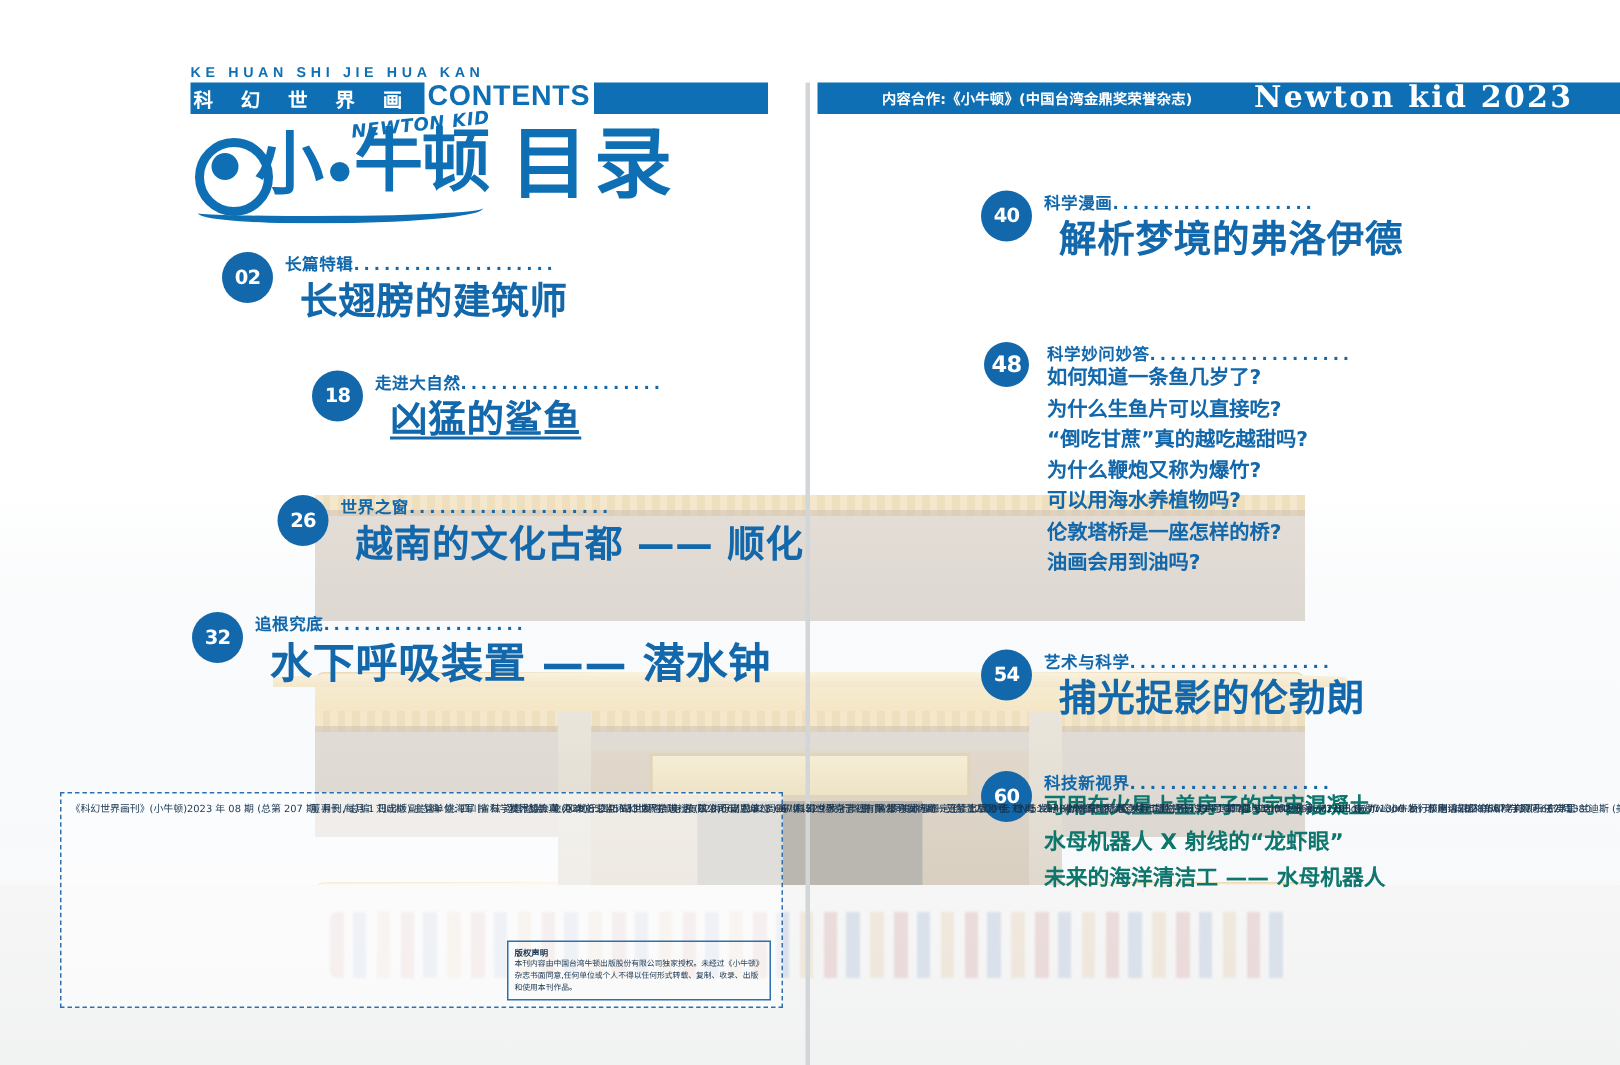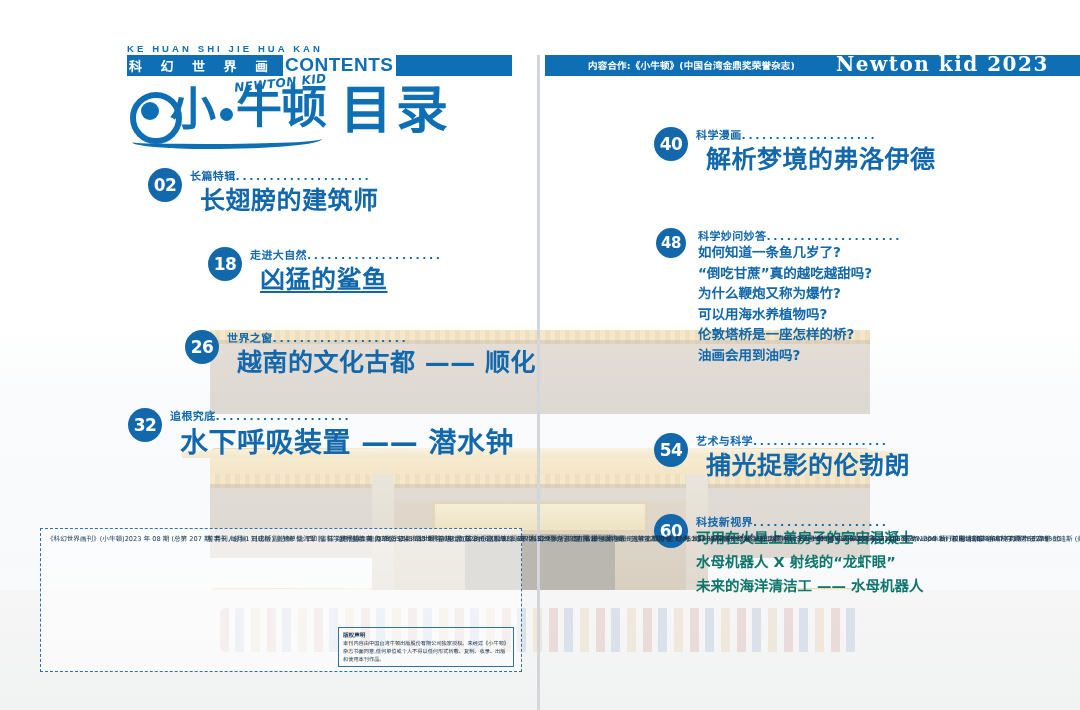--- a/index.html
+++ b/index.html
@@ -71,21 +71,21 @@
      font-style:italic;font-family:"DejaVu Sans",sans-serif;letter-spacing:.5px;
      transform:rotate(-6deg);}
   .logo-swoosh{position:absolute;left:4px;top:52px;width:190px;height:12px;
      border-bottom:5px solid #0f6fb4;border-radius:0 0 60% 40%;}
   .logo-mulu{position:absolute;left:212px;top:2px;color:#0f6fb4;font-size:52px;font-weight:bold;
      font-family:"DejaVu Sans",sans-serif;letter-spacing:4px;line-height:1.1;}
 
   
   .entry{position:absolute;}
   .badge{position:absolute;left:0;top:0;width:34px;height:34px;border-radius:50%;background:#1268ab;
-     color:#fff;font-size:17px;font-weight:bold;font-family:"DejaVu Sans",sans-serif;
+     color:#fff;font-size:13px;font-weight:bold;font-family:"DejaVu Sans",sans-serif;
      display:flex;align-items:center;justify-content:center;letter-spacing:-.5px;}
   .badge.sm{width:30px;height:30px;font-size:15px;}
   .kicker{position:absolute;left:42px;top:-1px;color:#1268ab;font-size:11px;font-weight:bold;
      font-family:"DejaVu Sans",sans-serif;white-space:nowrap;letter-spacing:.4px;}
   .kicker .dots{letter-spacing:2.6px;font-weight:bold;}
   .title{position:absolute;left:52px;top:12px;color:#1268ab;font-size:25px;font-weight:bold;
      font-family:"DejaVu Sans",sans-serif;white-space:nowrap;letter-spacing:.5px;}
   .title.u{text-decoration:underline;text-underline-offset:3px;text-decoration-thickness:2px;}
   .qlist{position:absolute;left:42px;top:14px;color:#1268ab;font-size:13.5px;font-weight:bold;
      font-family:"DejaVu Sans",sans-serif;line-height:20.5px;white-space:nowrap;}
@@ -195,20 +195,21 @@
     <div class="title">解析梦境的弗洛伊德</div>
   </div>
 
   <div class="entry" style="left:656px;top:228px;">
     <div class="badge sm">48</div>
     <div class="kicker">
       <span>科学妙问妙答</span><span class="dots">....................</span>
     </div>
     <div class="qlist">
       <div>如何知道一条鱼几岁了?</div>
+      <div>为什么生鱼片可以直接吃?</div>
       <div>“倒吃甘蔗”真的越吃越甜吗?</div>
       <div>为什么鞭炮又称为爆竹?</div>
       <div>可以用海水养植物吗?</div>
       <div>伦敦塔桥是一座怎样的桥?</div>
       <div>油画会用到油吗?</div>
     </div>
   </div>
 
   <div class="entry" style="left:654px;top:433px;">
     <div class="badge">54</div>

